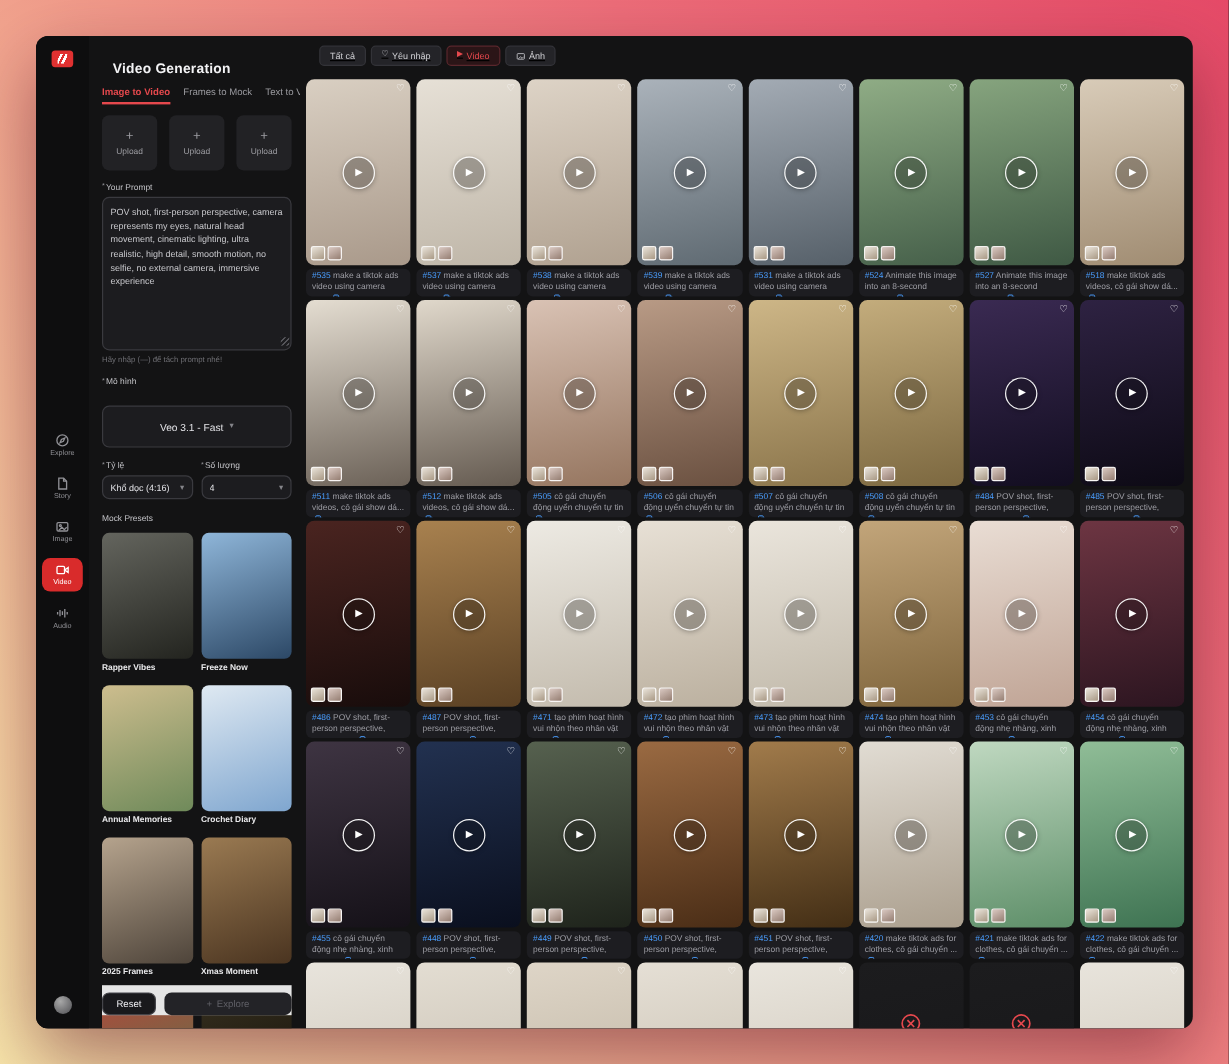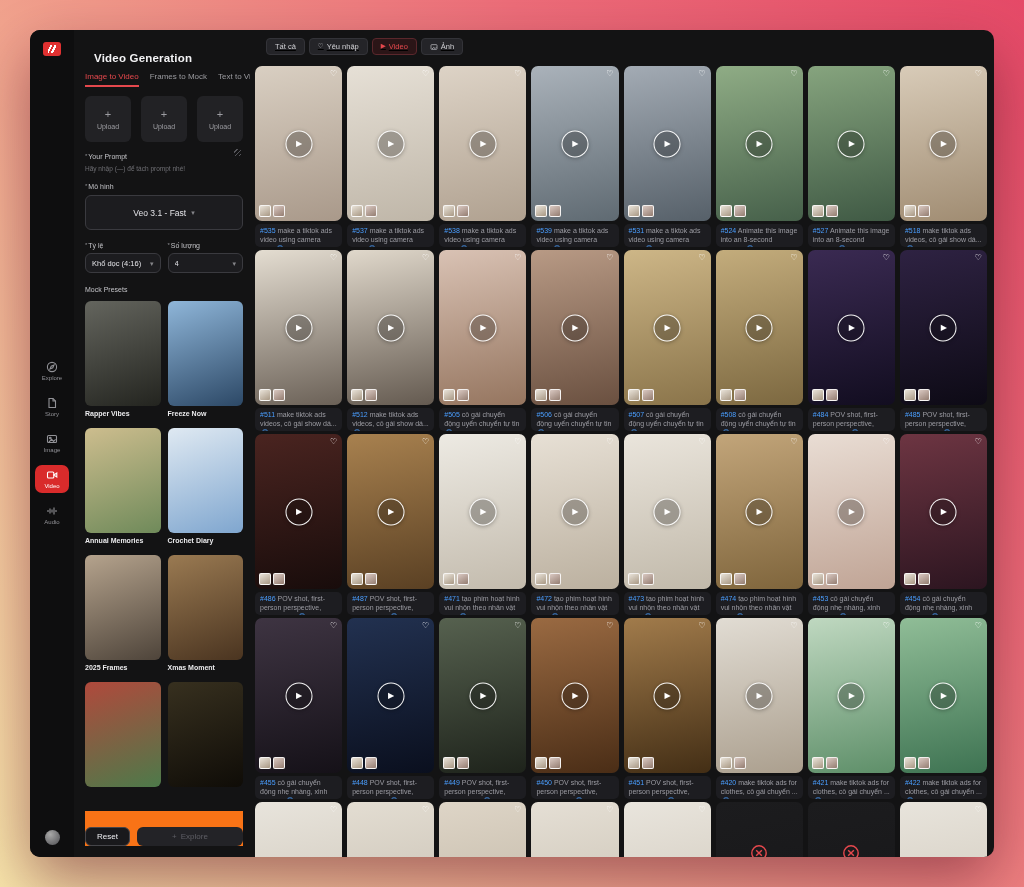--- a/index.html
+++ b/index.html
@@ -34,48 +34,48 @@
   .pill .picon{font-size:6.5px;line-height:1;}
   .pill svg{stroke:#cfcfd3;fill:none;stroke-width:1;}
   .pill.active{color:#e5484d;background:#2b1517;border-color:#5a272c;}
   .pill.active .picon{color:#e5484d;}
 
   
   .panel{position:absolute;left:48px;top:34px;width:172px;bottom:0;padding:8px 7px 0;
     box-sizing:border-box;overflow:hidden;z-index:3;}
   .ptabs{display:flex;gap:11px;font-size:8px;color:#9a9a9f;}
   .ptab{padding-bottom:4px;cursor:pointer;white-space:nowrap;}
-  .ptab.active{color:#e5484d;border-bottom:2px solid #e5484d;}
+  .ptab.active{color:#e5484d;border-bottom:2px solid #e5484d;font-weight:bold;}
   .uploads{display:flex;gap:10px;margin-top:9px;}
   .upbox{flex:1;height:46px;background:#222225;border-radius:6px;display:flex;flex-direction:column;
     align-items:center;justify-content:center;color:#9d9da2;cursor:pointer;}
   .upplus{font-size:11px;line-height:1;}
   .uplabel{font-size:7px;margin-top:3px;}
   .flabel{margin-top:11px;font-size:7px;color:#c4c4c8;}
   .req{font-size:6px;color:#8f8f94;vertical-align:top;margin-right:1px;}
   .ta{margin-top:4px;height:128px;background:#1c1c1f;border:1px solid #3a3a3f;border-radius:6px;
     padding:6px;font-size:7.5px;line-height:1.55;color:#c7c7cb;position:relative;box-sizing:border-box;}
   .ta-grip{position:absolute;right:2px;bottom:2px;width:7px;height:7px;
     background:repeating-linear-gradient(135deg,transparent 0 2px,#55555a 2px 3px);}
   .hint{margin-top:5px;font-size:6.5px;color:#6f6f74;}
   .selectbox{background:#1c1c1f;border:1px solid #3a3a3f;border-radius:6px;color:#e3e3e7;
     display:flex;align-items:center;cursor:pointer;box-sizing:border-box;}
-  .model{margin-top:5px;height:35px;justify-content:center;font-size:8.5px;gap:5px;}
+  .model{margin-top:16px;height:35px;justify-content:center;font-size:8.5px;gap:5px;}
   .chev{color:#85858a;font-size:7px;line-height:1;}
   .duo{display:flex;gap:7px;margin-top:12px;}
   .duo>div{flex:1;min-width:0;}
   .sel{margin-top:4px;height:20px;font-size:7.5px;padding:0 6px;justify-content:space-between;}
   .sel .val{white-space:nowrap;overflow:hidden;}
   .presets-label{margin-top:13px;font-size:7px;color:#c4c4c8;}
   .pgrid{margin-top:8px;display:grid;grid-template-columns:1fr 1fr;gap:11px 7px;}
   .preset{cursor:pointer;}
   .pimg{height:105px;border-radius:6px;}
   .plabel{margin-top:4px;font-size:7px;font-weight:bold;color:#eaeaec;}
   .pfooter{position:absolute;left:7px;right:7px;bottom:11px;display:flex;gap:7px;align-items:stretch;
-    padding-top:16px;background:#f97316;}
+    padding-top:6px;background:#e5e5e5;}
   .reset{padding:4px 11px;border:1px solid #45454a;border-radius:6px;font-size:8px;color:#ededf1;
     background:#19191c;cursor:pointer;display:flex;align-items:center;}
   .gen{flex:1;border-radius:6px;background:#232327;display:flex;align-items:center;justify-content:center;
     gap:4px;font-size:8px;color:#5f5f66;cursor:pointer;}
 
   
   .gridwrap{position:absolute;left:225px;top:34px;width:732px;bottom:0;overflow:hidden;padding-top:2px;}
   #grid{display:grid;grid-template-columns:repeat(8,1fr);column-gap:5px;row-gap:3px;}
   .card{min-width:0;}
   .thumb{height:155px;border-radius:7px;position:relative;overflow:hidden;cursor:pointer;}
@@ -185,20 +185,21 @@
         </div>
         <div class="upbox">
           <span class="upplus">+</span>
           <span class="uplabel">Upload</span>
         </div>
       </div>
 
       <div class="flabel">
         <span class="req">*</span><span>Your Prompt</span>
       </div>
+      <div class="ta">POV shot, first-person perspective, camera represents my eyes, natural head movement, cinematic lighting, ultra realistic, high detail, smooth motion, no selfie, no external camera, immersive experience</div>
 
       <div style="position:relative;height:0;">
           <span class="ta-grip" style="bottom:4px;"></span>
         </div>
       <div class="hint">Hãy nhập (—) để tách prompt nhé!</div>
 
       <div class="flabel">
         <span class="req">*</span><span>Mô hình</span>
       </div>
       <div class="selectbox model">

